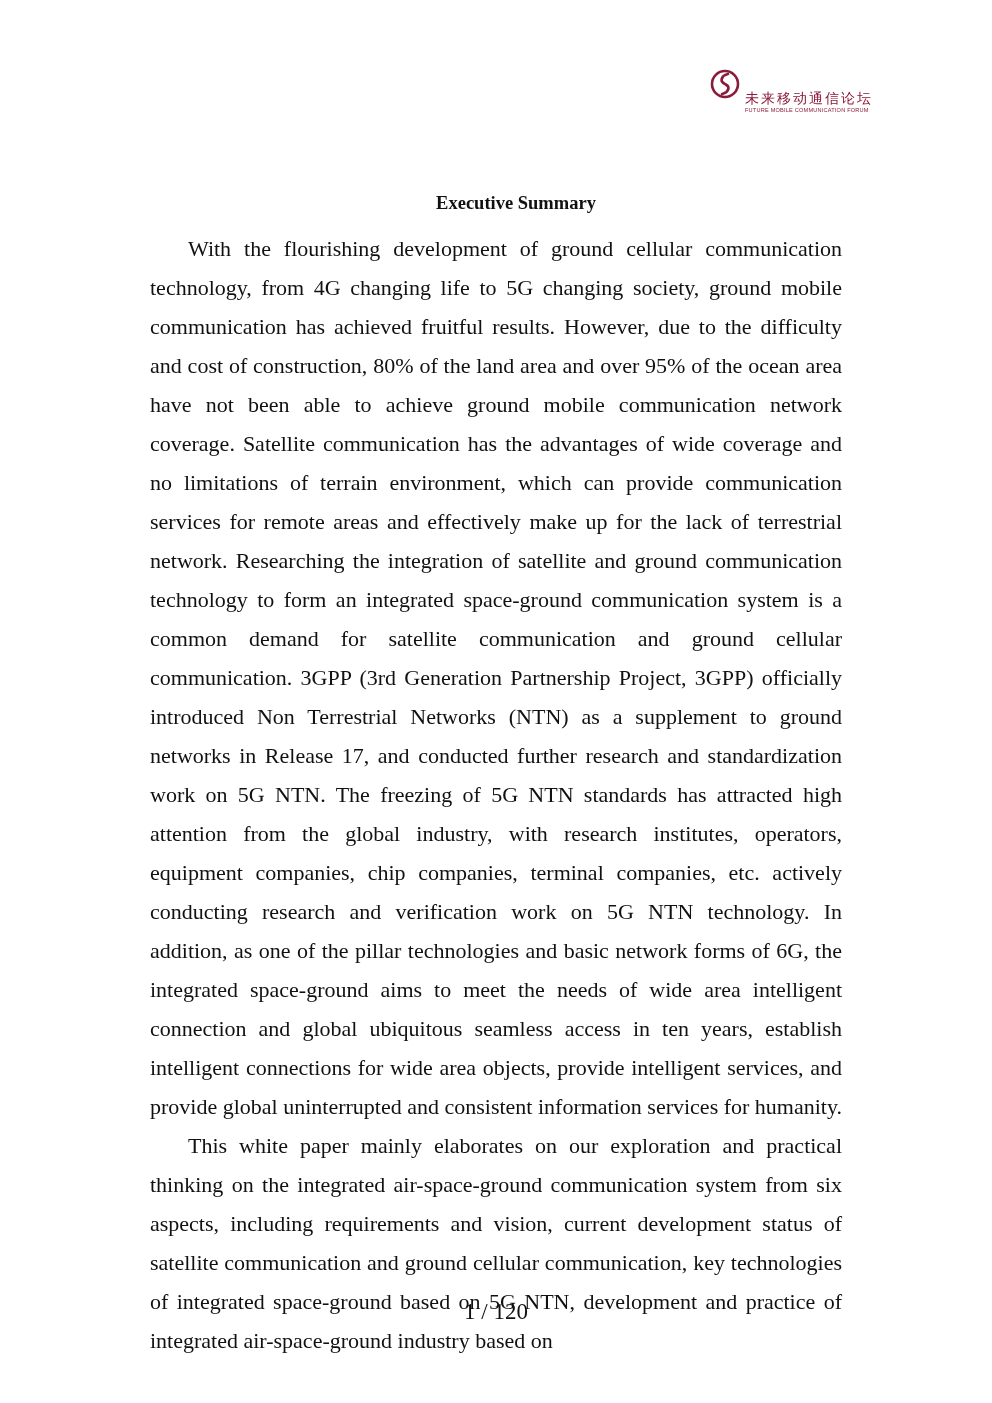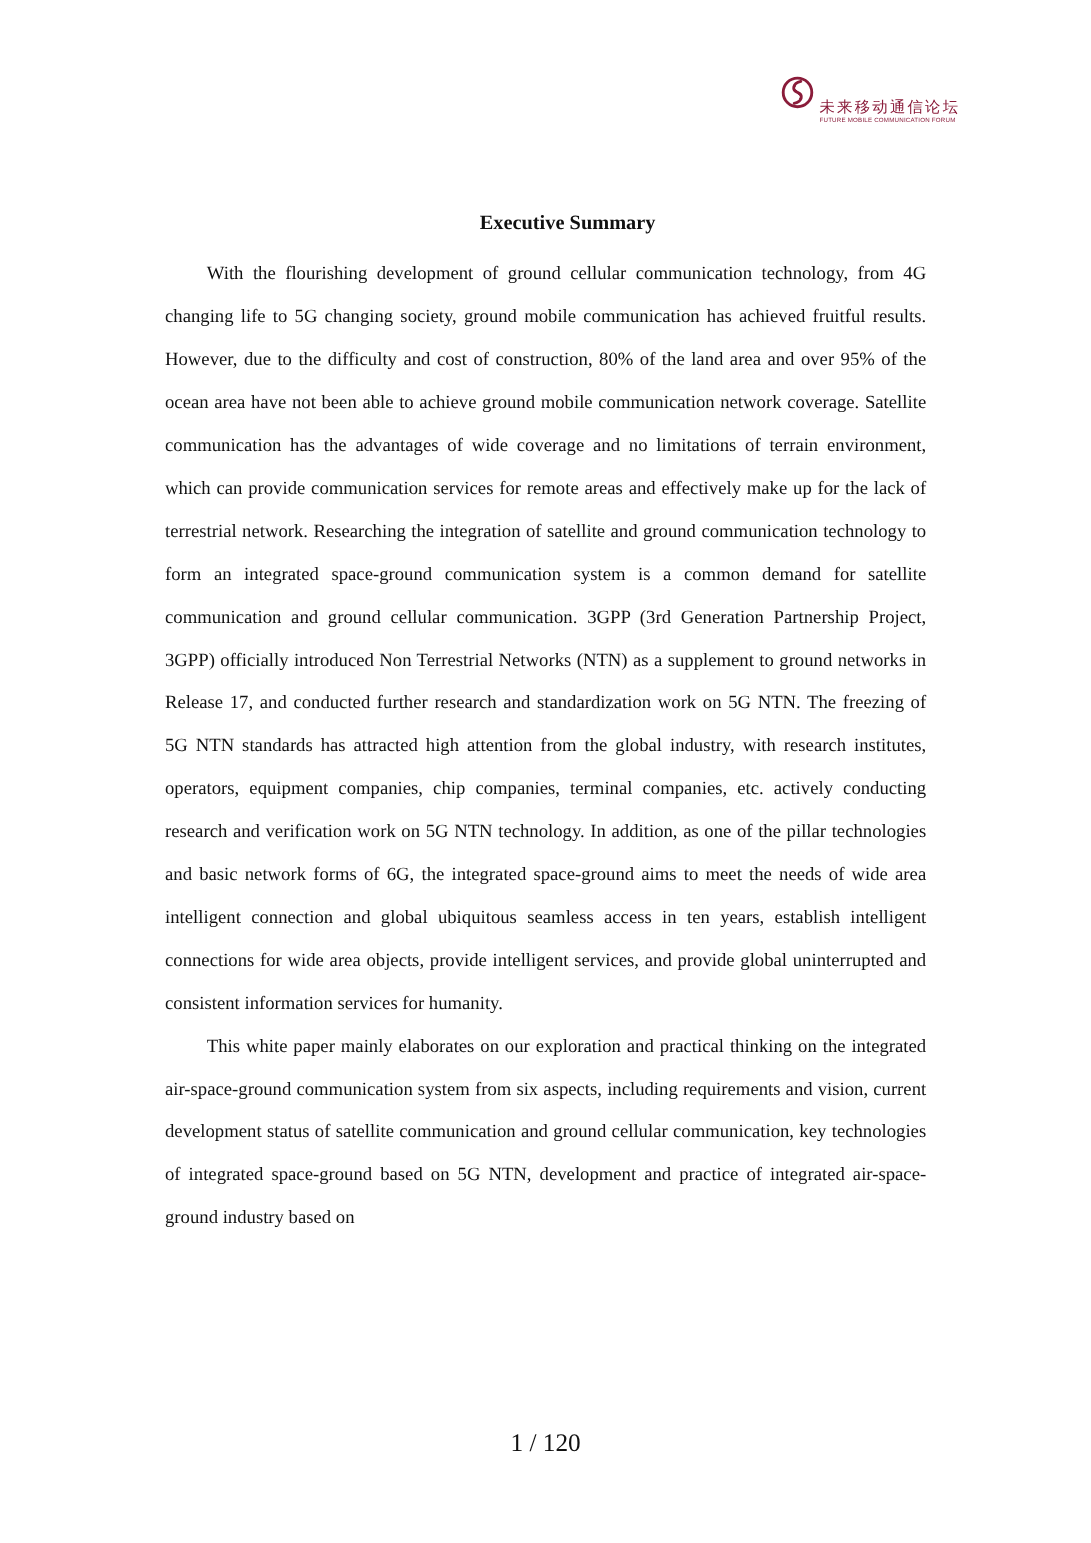--- a/index.html
+++ b/index.html
@@ -62,21 +62,21 @@
       padding-left: 20px;
     }
     .body-text {
       position: absolute;
       left: 150px;
       width: 692px;
       top: 229px;
     }
     .para {
       margin: 0;
-      font-size: 17px;
+      font-size: 22px;
       line-height: 39px;
       text-align: justify;
       text-indent: 38px;
     }
     .page-num {
       position: absolute;
       left: 0;
       width: 992px;
       top: 1300px;
       text-align: center;

